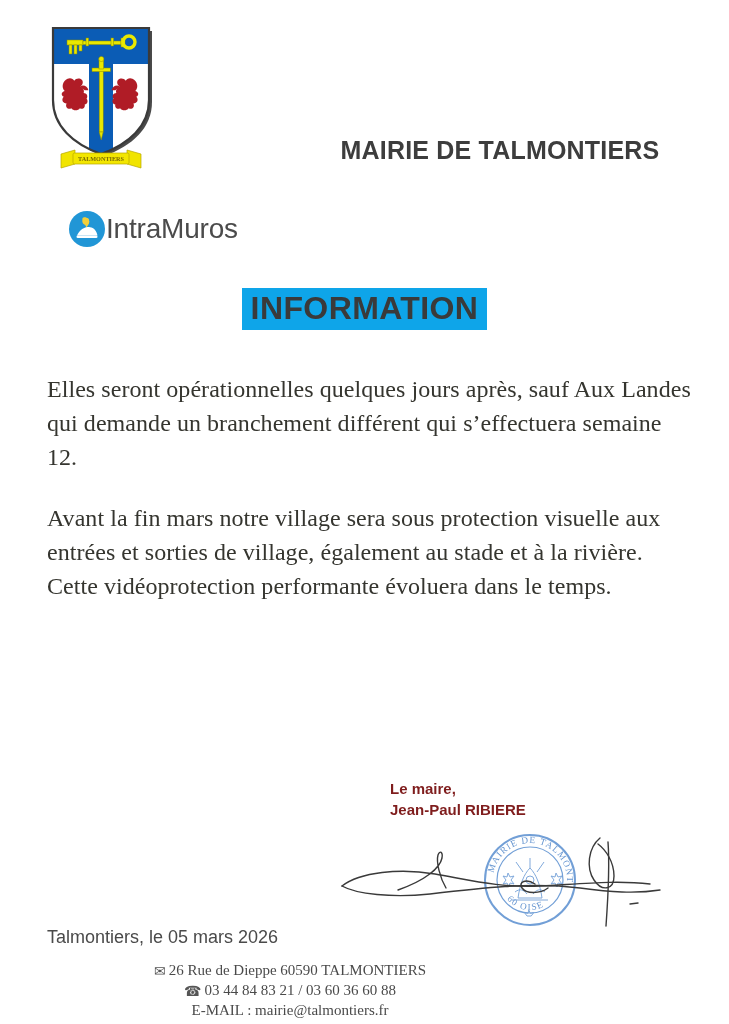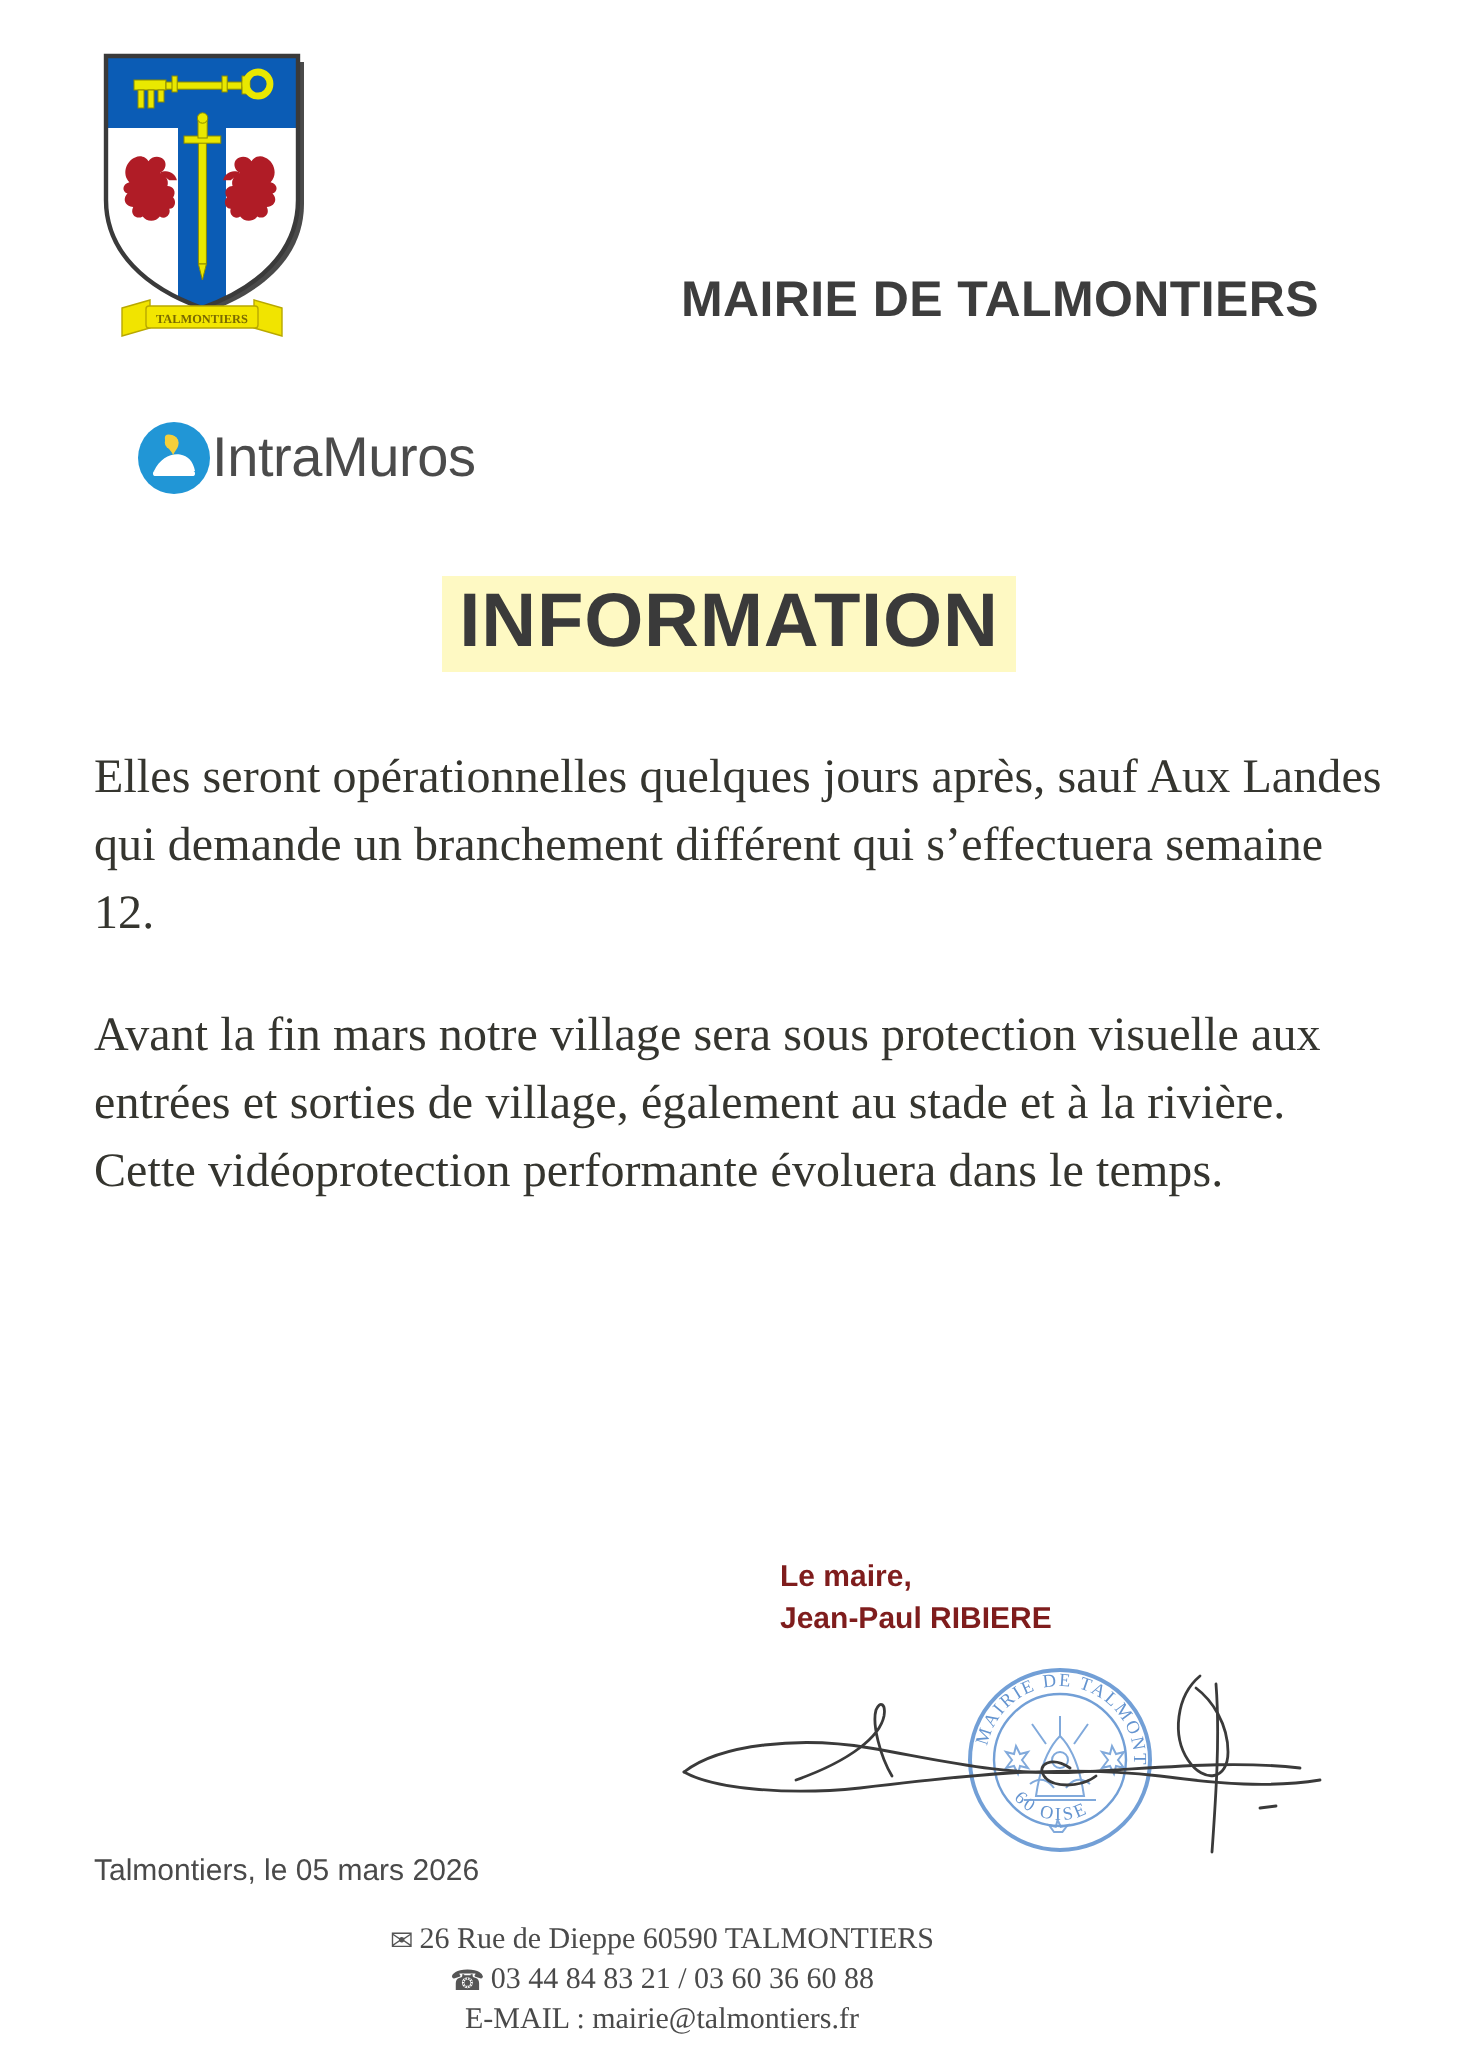--- a/index.html
+++ b/index.html
@@ -64,25 +64,25 @@
   
   .info-wrap {
     position: absolute;
     left: 0;
     top: 288px;
     width: 729px;
     text-align: center;
   }
   .info-title {
     display: inline-block;
-    background: #fef9c3;
+    background: #0ea5e9;
     color: #3a3a3a;
     font-family: "Liberation Sans", sans-serif;
     font-weight: bold;
-    font-size: 38px;
+    font-size: 32px;
     letter-spacing: 0.4px;
     padding: 4px 9px 5px 9px;
     line-height: 1.02;
   }
 
   
   .body-text {
     position: absolute;
     left: 47px;
     top: 372px;
@@ -118,36 +118,35 @@
     height: 105px;
   }
   .sig-area svg { display: block; width: 100%; height: 100%; }
 
   
   .place-date {
     position: absolute;
     left: 47px;
     top: 927px;
     font-family: "Liberation Sans", sans-serif;
-    font-size: 15px;
+    font-size: 18px;
     color: #4a4a4a;
   }
 
   
   .footer {
     position: absolute;
     left: 0;
     top: 961px;
     width: 580px;
     text-align: center;
     font-family: "Liberation Serif", serif;
     font-size: 15px;
     line-height: 18px;
     color: #4a4a4a;
-    padding-left: 41px;
   }
   .footer .fline {
     display: block;
     white-space: nowrap;
   }
   .f-icon {
     display: inline-block;
     font-size: 14px;
     color: #555;
     margin-right: 3px;

